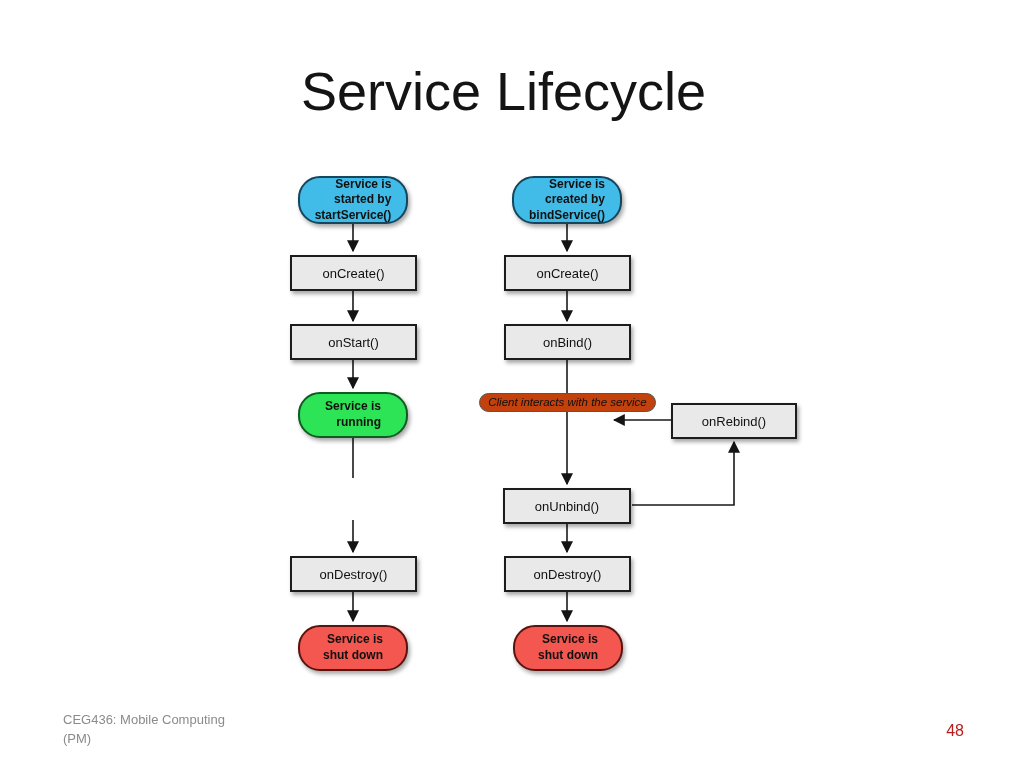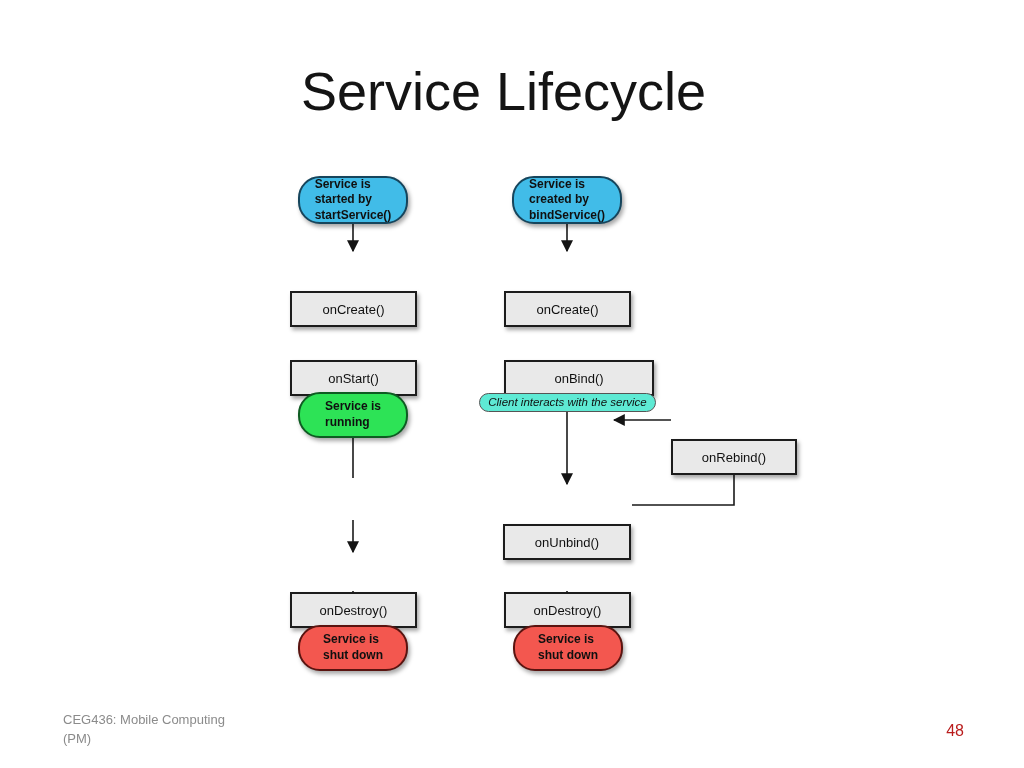--- a/index.html
+++ b/index.html
@@ -7,33 +7,33 @@
        font-family:"Liberation Sans", sans-serif;}
   .slide{position:relative;width:1024px;height:768px;background:#fff;}
 
   .title{position:absolute;left:0;top:60px;width:1007px;text-align:center;
          font-size:54px;font-weight:400;color:#141414;letter-spacing:0px;}
 
   .diagram{position:absolute;left:0;top:0;width:1024px;height:768px;}
   .connectors{position:absolute;left:0;top:0;z-index:1;}
 
   .node,.box,.note{position:absolute;z-index:2;display:flex;align-items:center;
-        justify-content:center;text-align:left;white-space:pre-line;
+        justify-content:center;text-align:right;white-space:pre-line;
         box-sizing:border-box;color:#101010;}
 
   .node{border:2px solid #1d2a30;border-radius:22px;font-size:12px;font-weight:700;
         line-height:1.3;box-shadow:2px 3px 4px rgba(0,0,0,0.35);}
   .node.blue{background:var(--started-blue);border-color:#16455c;}
   .node.green{background:var(--running-green);border-color:#0e5c22;}
   .node.red{background:var(--shutdown-red);border-color:#5a1410;}
 
   .box{background:var(--box-fill);border:2px solid #1c1c1c;font-size:13px;
-       font-weight:400;box-shadow:2px 3px 4px rgba(0,0,0,0.35);margin-top:36px;}
+       font-weight:400;box-shadow:2px 3px 4px rgba(0,0,0,0.35);}
 
-  .note{background:#5eead4;border:1px solid #555;font-style:italic;
+  .note{background:#c2410c;border:1px solid #555;font-style:italic;
         font-size:11.5px;line-height:1.3;z-index:3;}
   .note.multiline{border-radius:10px;}
   .note.pill{border-radius:10px;}
 
   .footer{position:absolute;left:63px;top:711px;font-size:13px;color:#8b8b8b;
           line-height:1.45;white-space:pre-line;}
   .page-number{position:absolute;right:60px;top:722px;font-size:16px;color:#b91c1c;}
 </style>
 </head>
 <body>
@@ -77,21 +77,21 @@
     <div class="node green" style="left:298px;top:392px;width:110px;height:46px;">Service is
 running</div>
     <div class="box" style="left:290px;top:556px;width:127px;height:36px;">onDestroy()</div>
     <div class="node red" style="left:298px;top:625px;width:110px;height:46px;">Service is
 shut down</div>
 
     <div class="node blue" style="left:512px;top:176px;width:110px;height:48px;">Service is
 created by
 bindService()</div>
     <div class="box" style="left:504px;top:255px;width:127px;height:36px;">onCreate()</div>
-    <div class="box" style="left:504px;top:324px;width:150px;height:36px;">onBind()</div>
+    <div class="box" style="left:504px;top:324px;width:127px;height:36px;">onBind()</div>
     <div class="note pill" style="left:479px;top:393px;width:177px;height:19px;">Client interacts with the service</div>
     <div class="box" style="left:503px;top:488px;width:128px;height:36px;">onUnbind()</div>
     <div class="box" style="left:671px;top:403px;width:126px;height:36px;">onRebind()</div>
     <div class="box" style="left:504px;top:556px;width:127px;height:36px;">onDestroy()</div>
     <div class="node red" style="left:513px;top:625px;width:110px;height:46px;">Service is
 shut down</div>
 
   </div>
 
   <div class="footer">CEG436: Mobile Computing

